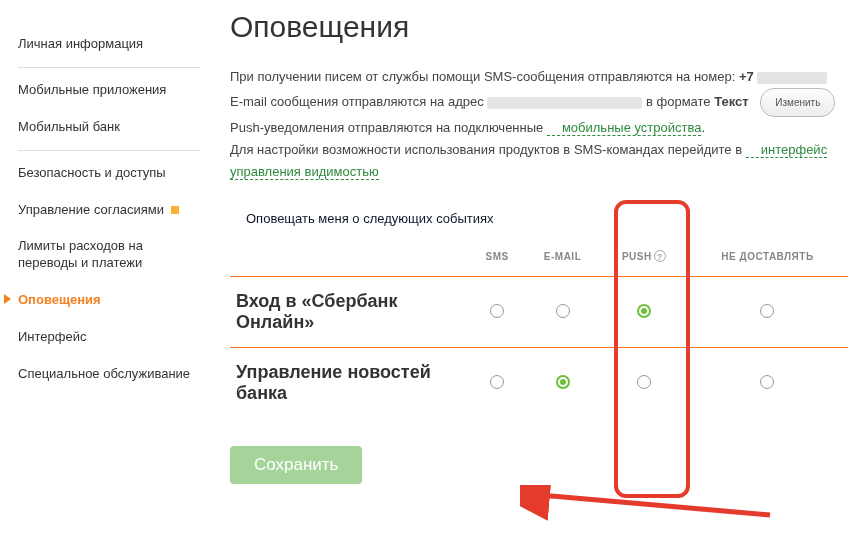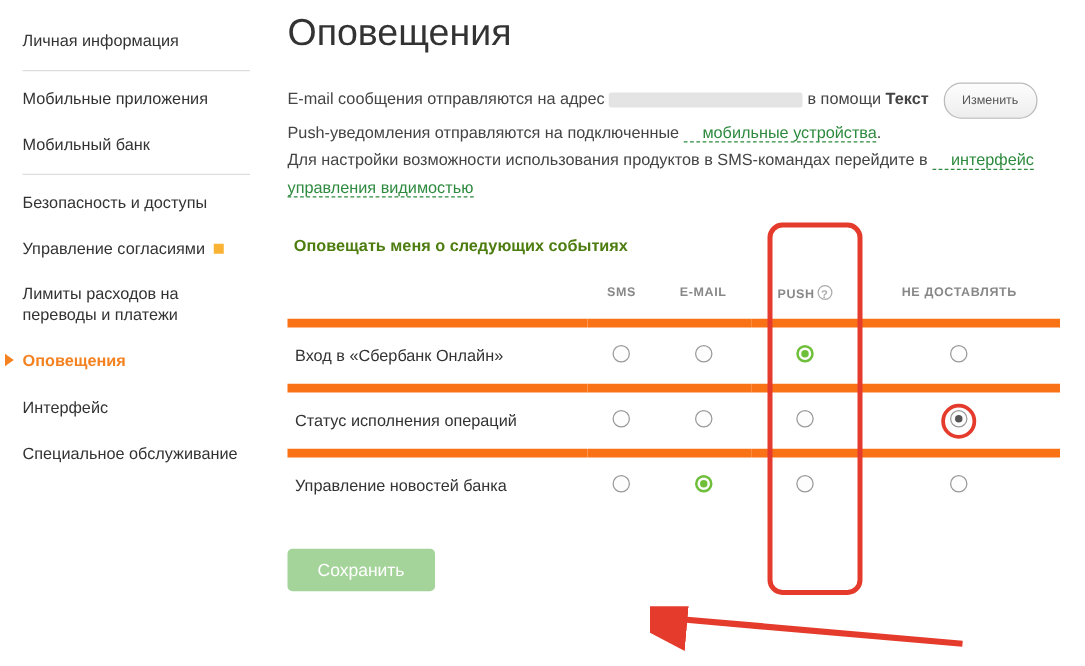--- a/index.html
+++ b/index.html
@@ -7,22 +7,23 @@
     font-family: Arial, Helvetica, sans-serif;
     font-size: 13px;
     color: #333;
     background: #fff;
     width: 868px;
     height: 533px;
     display: flex;
   }
   .sidebar {
     width: 200px;
-    padding: 15px 0 0 18px;
+    padding: 4px 0 0 18px;
     flex-shrink: 0;
+    margin-top: 22px;
   }
   .sidebar-item {
     padding: 10px 0;
     color: #333;
     cursor: pointer;
     position: relative;
     line-height: 1.3;
   }
   .sidebar-sep {
     border-top: 1px solid #ddd;
@@ -80,47 +81,47 @@
     padding: 5px 14px;
     border: 1px solid #bbb;
     border-radius: 14px;
     background: linear-gradient(#fdfdfd,#ededed);
     color: #555;
     font-size: 10px;
     cursor: pointer;
     margin-left: 8px;
   }
   .section-label {
-    margin: 28px 0 14px 5px;
-    color: #4d7c0f;
+    margin: 28px 0 14px 16px;
+    color: #0f172a;
     font-size: 13px;
-    font-weight: bold;
   }
   .table-wrap {
     position: relative;
   }
   table {
     width: 100%;
     border-collapse: collapse;
   }
   th {
     text-align: center;
     font-size: 10px;
     color: #888;
     letter-spacing: 0.5px;
     padding: 10px 6px 14px;
     font-weight: bold;
   }
   th.first { text-align: left; width: 240px; }
   td {
     padding: 14px 6px;
     text-align: center;
-    border-top: 7px solid #f97316;
-    font-size: 13px;
-    color: #333;
+    border-top: 1px solid #f97316;
+    font-size: 18px;
+    color: #333;
+    font-weight: bold;
   }
   td.first { text-align: left; }
   .radio {
     display: inline-block;
     width: 14px; height: 14px;
     border: 1px solid #999;
     border-radius: 50%;
     background: #fdfdfd;
     position: relative;
     cursor: pointer;
@@ -169,21 +170,21 @@
     pointer-events: none;
   }
   .save-btn {
     margin-top: 28px;
     display: inline-block;
     padding: 9px 24px;
     background: #a4d49a;
     color: #fff;
     border: none;
     border-radius: 4px;
-    font-size: 14px;
+    font-size: 17px;
     cursor: pointer;
   }
   .arrow-svg {
     position: absolute;
     left: 320px;
     bottom: 8px;
     pointer-events: none;
   }
 </style>
 </head>
@@ -204,21 +205,25 @@
   <div class="sidebar-item active">Оповещения</div>
   <div class="sidebar-item">Интерфейс</div>
   <div class="sidebar-item">Специальное обслуживание</div>
 </div>
 
 <div class="main">
   <h1>Оповещения</h1>
 
   <div class="intro">
     <div>
-      <span>E-mail сообщения отправляются на адрес </span><span class="masked email"></span><span> в помощи </span><b>Текст</b>
+      <span>При получении писем от службы помощи SMS-сообщения отправляются на номер: </span><b>+7</b>
+      <span class="masked phone"></span>
+    </div>
+    <div>
+      <span>E-mail сообщения отправляются на адрес </span><span class="masked email"></span><span> в формате </span><b>Текст</b>
       <span class="change-btn">Изменить</span>
     </div>
     <div>
       <span>Push-уведомления отправляются на подключенные </span><a>мобильные устройства</a>.
     </div>
     <div>
       <span>Для настройки возможности использования продуктов в SMS-командах перейдите в </span><a>интерфейс управления видимостью</a>
     </div>
   </div>
 
@@ -240,30 +245,20 @@
       </thead>
       <tbody>
         <tr>
           <td class="first">Вход в «Сбербанк Онлайн»</td>
           <td><span class="radio"></span></td>
           <td><span class="radio"></span></td>
           <td><span class="radio selected green"></span></td>
           <td><span class="radio"></span></td>
         </tr>
         <tr>
-          <td class="first">Статус исполнения операций</td>
-          <td><span class="radio"></span></td>
-          <td><span class="radio"></span></td>
-          <td><span class="radio"></span></td>
-          <td style="position:relative;">
-            <span class="radio selected"></span>
-            <span class="circle-red" style="left:50%;top:50%;transform:translate(-50%,-50%);"></span>
-          </td>
-        </tr>
-        <tr>
           <td class="first">Управление новостей банка</td>
           <td><span class="radio"></span></td>
           <td><span class="radio selected green"></span></td>
           <td><span class="radio"></span></td>
           <td><span class="radio"></span></td>
         </tr>
       </tbody>
     </table>
   </div>
 

